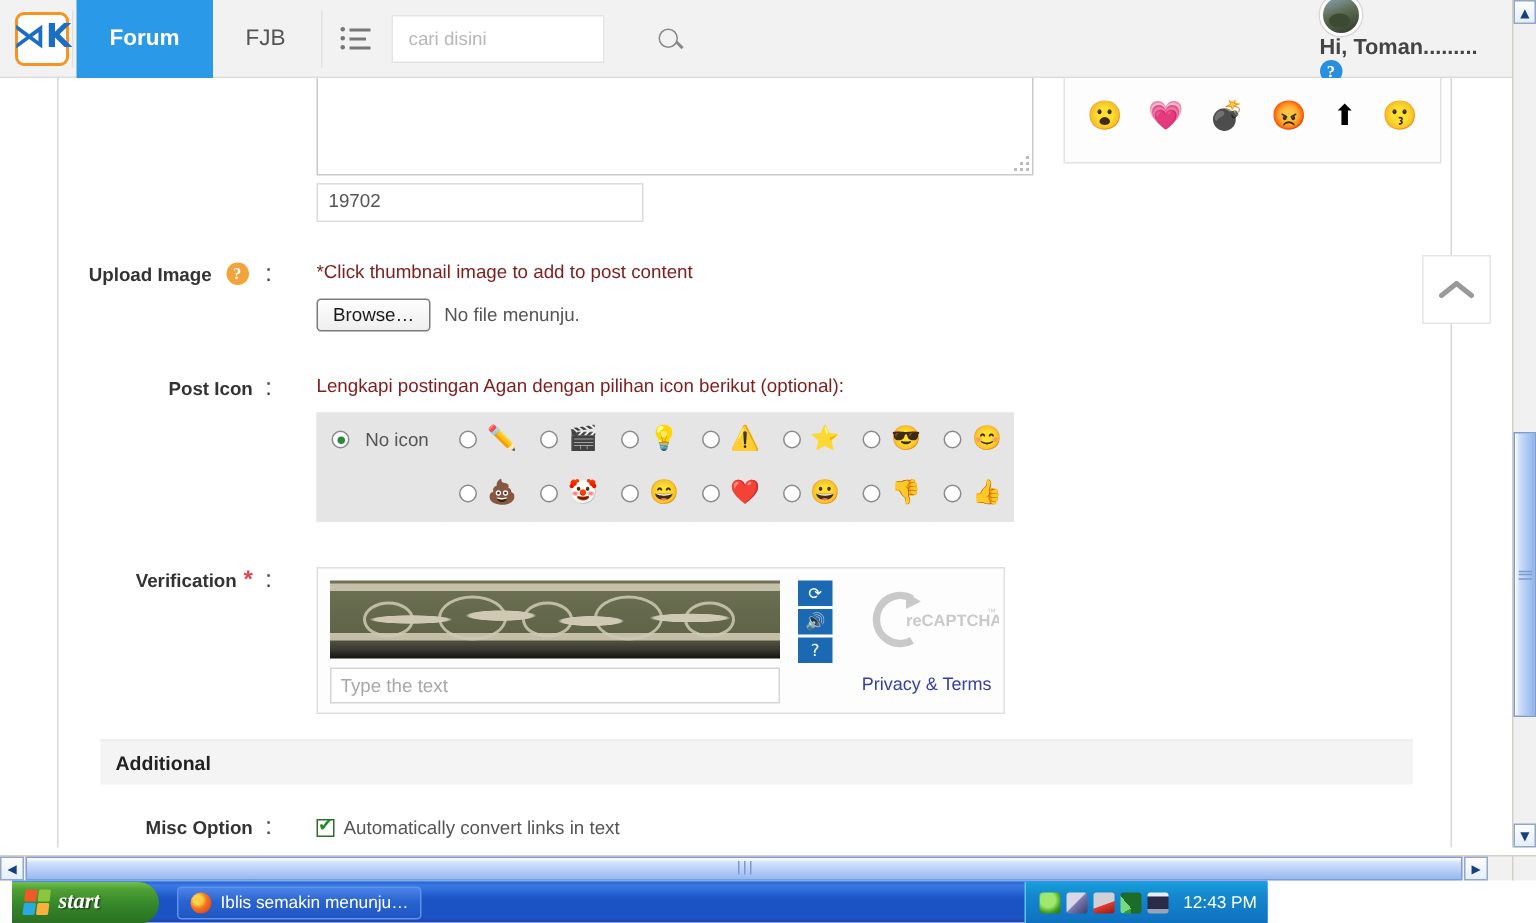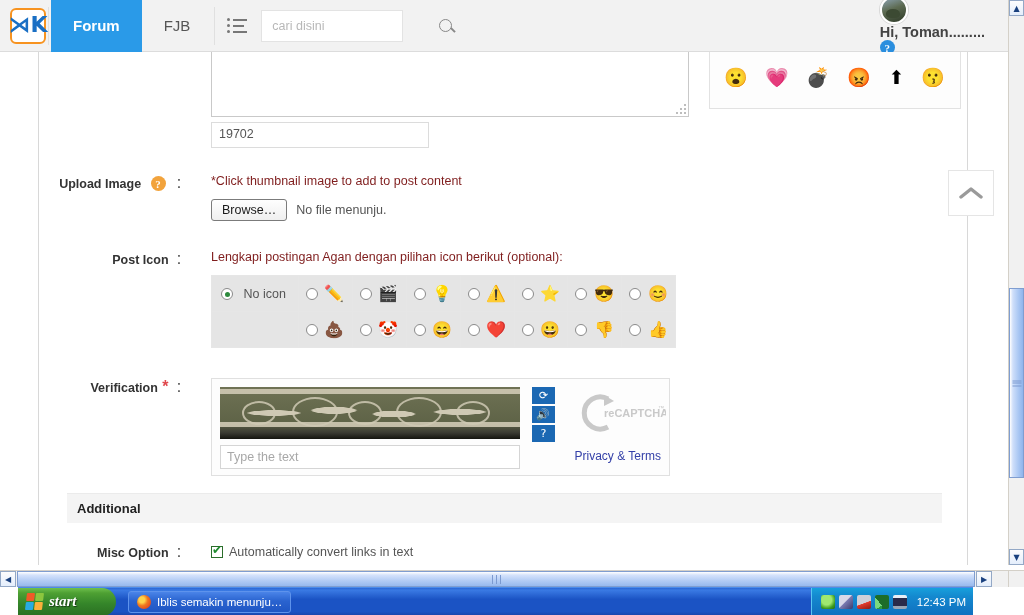--- a/index.html
+++ b/index.html
@@ -302,21 +302,21 @@
   .grip-v i { display:block; width:9px; height:1px; background:#7c9ad0; margin:1.5px 0; }
   .grip-h { position:absolute; left:50%; top:50%; transform:translate(-50%,-50%); }
   .grip-h i { display:inline-block; width:1px; height:9px; background:#7c9ad0; margin:0 1.5px; }
   #corner {
     position:absolute; right:0; bottom:28px; width:16px; height:17px;
     background:#f1f1f1; border-left:1px solid #d4d0c8; border-top:1px solid #d4d0c8;
   }
 
   
   #taskbar {
-    position: absolute; left: 18px; bottom: 0; width: 955px; height: 28px;
+    position: absolute; left: 8px; bottom: 0; width: 837px; height: 28px;
     background: linear-gradient(#2b66d4 0%,#3a7ae4 8%,#1b53c4 42%,#1b53c4 88%,#1946ad 100%);
     border-top: 1px solid #4a8bea;
     display: flex; align-items: center;
   }
   #startbtn {
     height: 28px; width: 98px;
     background: linear-gradient(#6fc04e 0%,#4ea033 18%,#35862a 55%,#2a6f22 100%);
     border-top-right-radius: 14px; border-bottom-right-radius: 14px;
     display: flex; align-items: center; padding-left: 8px;
     cursor: pointer;

